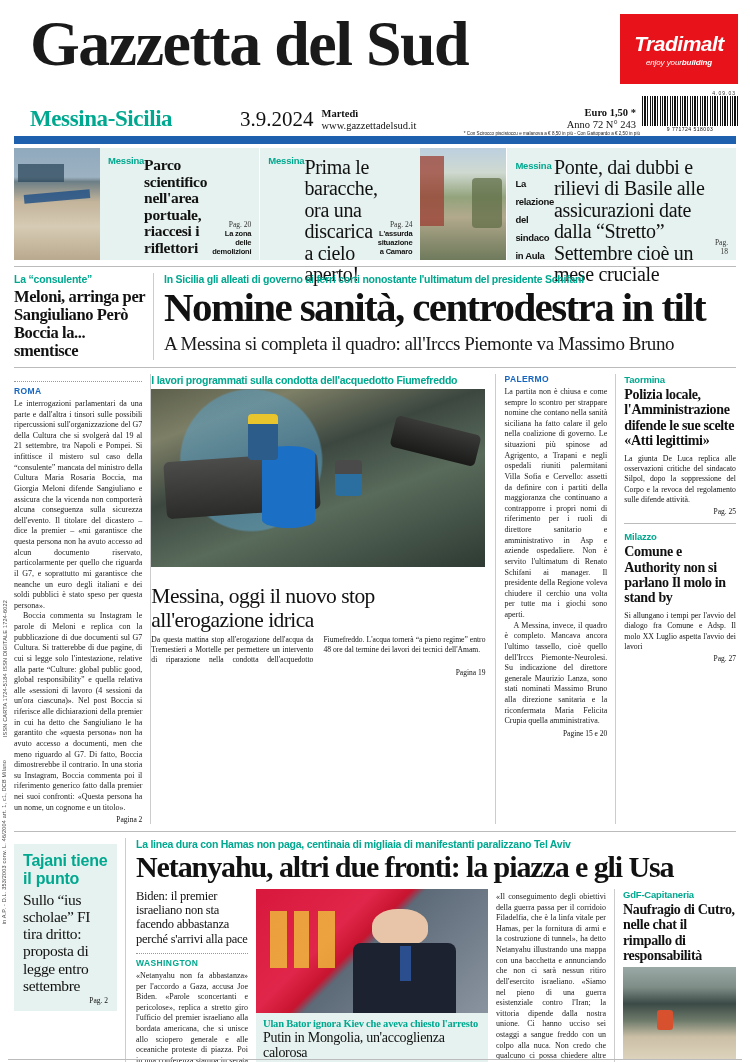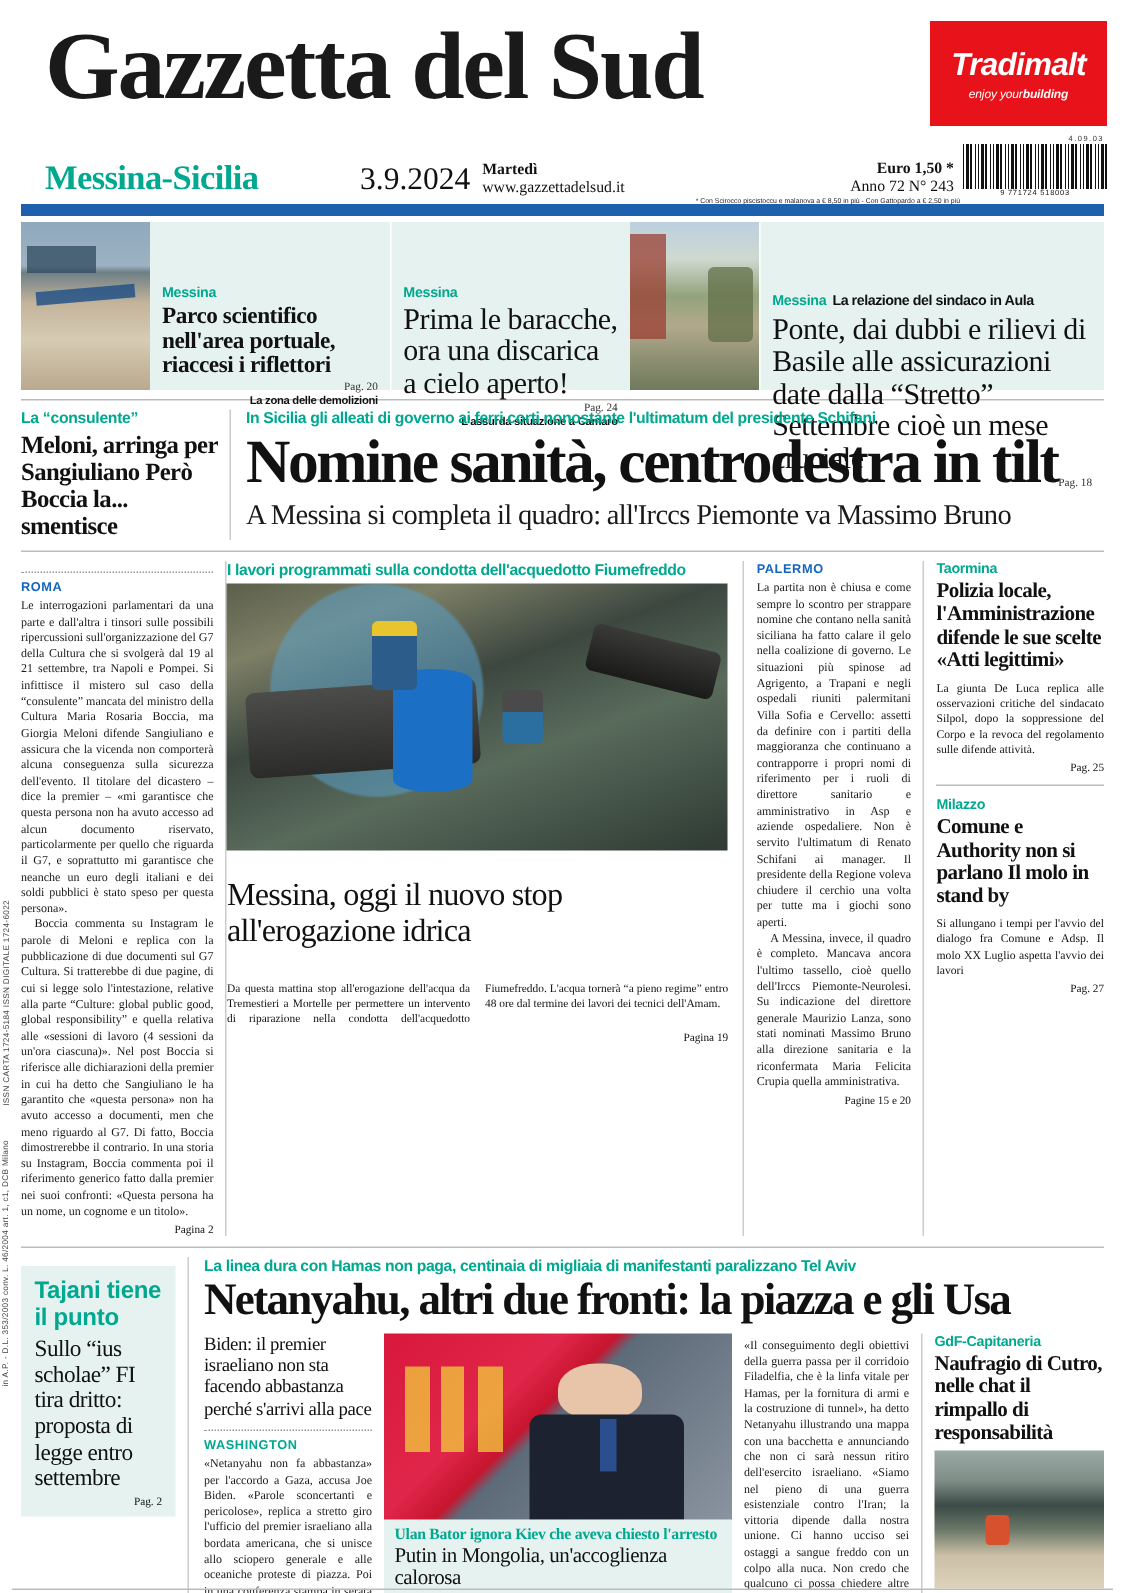--- a/index.html
+++ b/index.html
@@ -122,21 +122,21 @@
     position: relative; overflow: hidden;
   }
   .ph-baracche::before {
     content:""; position:absolute; left:0; top:8px; width:24px; height:70px;
     background:#9b3f33; opacity:.75;
   }
   .ph-baracche::after {
     content:""; position:absolute; right:4px; top:30px; width:30px; height:50px;
     background:#5c6b43; opacity:.7; border-radius:4px;
   }
-  .teaser-body { padding: 7px 8px 4px 8px; flex: 1; display: flex; flex-direction: column; margin-top: 35px; }
+  .teaser-body { padding: 7px 8px 4px 8px; flex: 1; display: flex; flex-direction: row; }
   .kicker {
     font-family: "Liberation Sans", sans-serif; font-weight: bold;
     font-size: 9.5px; color: #00a88f; letter-spacing: -0.2px;
   }
   .kicker-inline {
     font-family: "Liberation Sans", sans-serif; font-weight: bold;
     font-size: 9.5px; color: #111; letter-spacing: -0.3px;
   }
   .teaser-head {
     font-family: "Liberation Serif", serif; font-weight: bold;
@@ -225,21 +225,21 @@
     background:linear-gradient(180deg,#3a3a38,#1a1a18);
     transform:rotate(14deg); border-radius:5px;
   }
   .cap-head {
     font-family: "Liberation Serif", serif; font-size: 21.5px;
     line-height: 1.1; margin-top: 18px; letter-spacing: -0.55px;
   }
   .two-col {
     column-count: 2; column-gap: 10px;
     font-family: "Liberation Serif", serif; font-size: 7.6px;
-    line-height: 1.33; text-align: justify; margin-top: 22px;
+    line-height: 1.33; text-align: justify; margin-top: 3px;
   }
   .side-head {
     font-family: "Liberation Serif", serif; font-weight: bold;
     font-size: 14px; line-height: 1.1; margin-top: 2px; letter-spacing: -0.35px;
   }
   .side-deck {
     font-family: "Liberation Serif", serif; font-size: 7.8px;
     line-height: 1.33; text-align: justify; margin-top: 5px;
   }
   .rule-sm { border-top: 1px solid #bbb; margin: 7px 0; }

